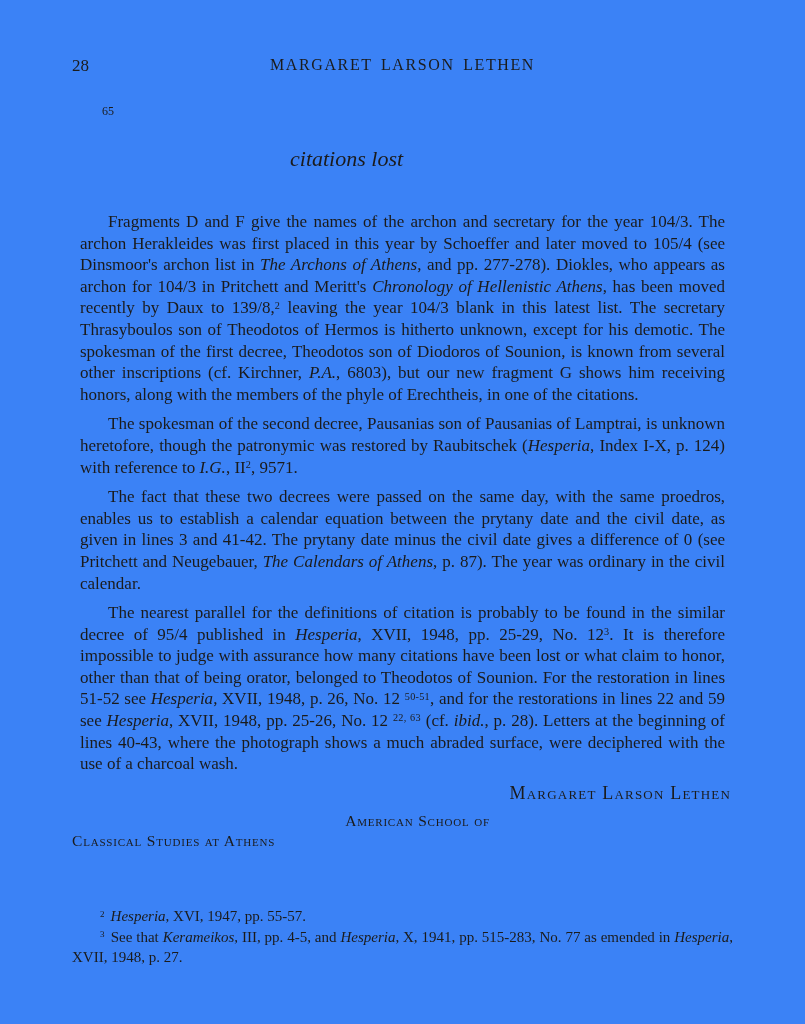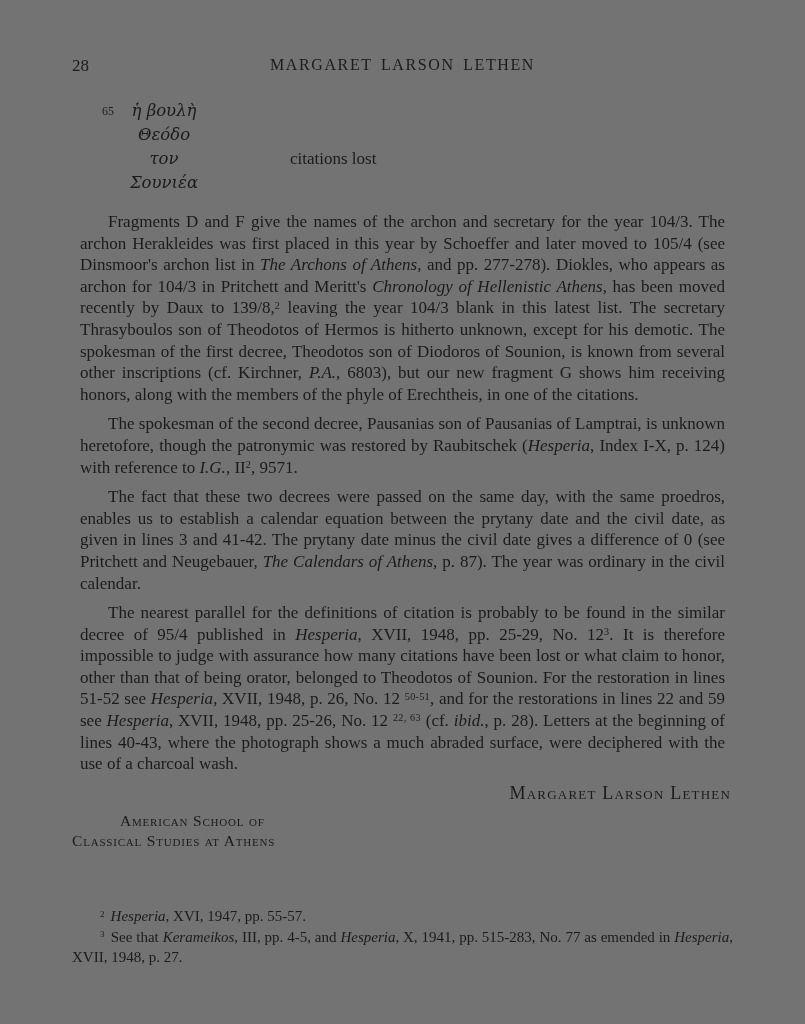--- a/index.html
+++ b/index.html
@@ -1,21 +1,21 @@
 <!DOCTYPE html>
 <html><head>
 <meta charset="utf-8">
 <style>
   html, body { margin: 0; padding: 0; background: #ffffff; }
   .page {
     position: relative;
     width: 805px;
     height: 1024px;
     margin: 0 auto;
-    background: #737373;
+    background: #3b82f6;
     color: #1b1b1b;
     font-family: "Liberation Serif", "DejaVu Serif", serif;
     overflow: hidden;
   }
 
   
   .running-head { position: absolute; top: 56px; left: 0; width: 100%; height: 24px; }
   .page-number {
     position: absolute; left: 72px; top: 0;
     font-size: 17px;
@@ -36,21 +36,21 @@
   }
   .greek-col {
     position: absolute; left: 34px; top: 0; width: 116px;
     text-align: center;
     font-style: italic;
     font-family: "DejaVu Serif", "Liberation Serif", serif;
     font-size: 16.5px; line-height: 24px;
   }
   .citations-note {
     position: absolute; left: 218px; top: 48px;
-    font-size: 17px; line-height: 24px;
+    font-size: 22px; line-height: 24px; font-style: italic;
   }
 
   
   .article-body {
     position: absolute; top: 203px; left: 72px; width: 661px;
     font-size: 17px; line-height: 21.6px;
   }
   .article-body p {
     margin: 8px;
     text-align: justify;
@@ -75,21 +75,21 @@
     letter-spacing: 1.2px;
     padding-right: 2px;
   }
   .affiliation {
     margin-top: 7px;
     font-variant: small-caps;
     font-size: 15.5px;
     line-height: 20px;
     letter-spacing: 0.8px;
   }
-  .affiliation div:nth-child(1) { margin-left: 48px; }
+  .affiliation div:nth-child(1) { margin-left: 30px; text-align: center; }
   .affiliation div:nth-child(2) { }
 
   
   .footnotes {
     position: absolute; top: 906px; left: 72px; width: 661px;
     font-size: 15px; line-height: 20.5px;
   }
   .footnotes p {
     margin: 0;
     text-align: justify;
@@ -102,26 +102,20 @@
 
 <div class="page">
 
   <div class="running-head">
     <span class="page-number">28</span>
     <span class="running-title">MARGARET LARSON LETHEN</span>
   </div>
 
   <div class="inscription">
     <span class="inscription-number">65</span>
-    <div class="greek-col">
-        <div>ἡ βουλὴ</div>
-        <div>Θεόδο</div>
-        <div>τον</div>
-        <div>Σουνιέα</div>
-      </div>
     <span class="citations-note">citations lost</span>
   </div>
 
   <div class="article-body">
     <div>
         <p><span>Fragments D and F give the names of the archon and secretary for the year 104/3.  The archon Herakleides was first placed in this year by Schoeffer and later moved to 105/4 (see Dinsmoor's archon list in </span><em>The Archons of Athens</em><span>, and pp. 277-278).  Diokles, who appears as archon for 104/3 in Pritchett and Meritt's </span><em>Chronology of Hellenistic Athens</em><span>, has been moved recently by Daux to 139/8,</span><sup>2</sup><span> leaving the year 104/3 blank in this latest list.  The secretary Thrasyboulos son of Theodotos of Hermos is hitherto unknown, except for his demotic.  The spokesman of the first decree, Theodotos son of Diodoros of Sounion, is known from several other inscriptions (cf. Kirchner, </span><em>P.A.</em><span>, 6803), but our new fragment G shows him receiving honors, along with the members of the phyle of Erechtheis, in one of the citations.</span></p>
         <p><span>The spokesman of the second decree, Pausanias son of Pausanias of Lamptrai, is unknown heretofore, though the patronymic was restored by Raubitschek (</span><em>Hesperia</em><span>, Index I-X, p. 124) with reference to </span><em>I.G.</em><span>, II</span><sup>2</sup><span>, 9571.</span></p>
         <p><span>The fact that these two decrees were passed on the same day, with the same proedros, enables us to establish a calendar equation between the prytany date and the civil date, as given in lines 3 and 41-42.  The prytany date minus the civil date gives a difference of 0 (see Pritchett and Neugebauer, </span><em>The Calendars of Athens</em><span>, p. 87).  The year was ordinary in the civil calendar.</span></p>
         <p><span>The nearest parallel for the definitions of citation is probably to be found in the similar decree of 95/4 published in </span><em>Hesperia</em><span>, XVII, 1948, pp. 25-29, No. 12</span><sup>3</sup><span>.  It is therefore impossible to judge with assurance how many citations have been lost or what claim to honor, other than that of being orator, belonged to Theodotos of Sounion.  For the restoration in lines 51-52 see </span><em>Hesperia</em><span>, XVII, 1948, p. 26, No. 12 </span><sup>50-51</sup><span>, and for the restorations in lines 22 and 59 see </span><em>Hesperia</em><span>, XVII, 1948, pp. 25-26, No. 12 </span><sup>22, 63</sup><span> (cf. </span><em>ibid.</em><span>, p. 28).  Letters at the beginning of lines 40-43, where the photograph shows a much abraded surface, were deciphered with the use of a charcoal wash.</span></p>
       </div>

